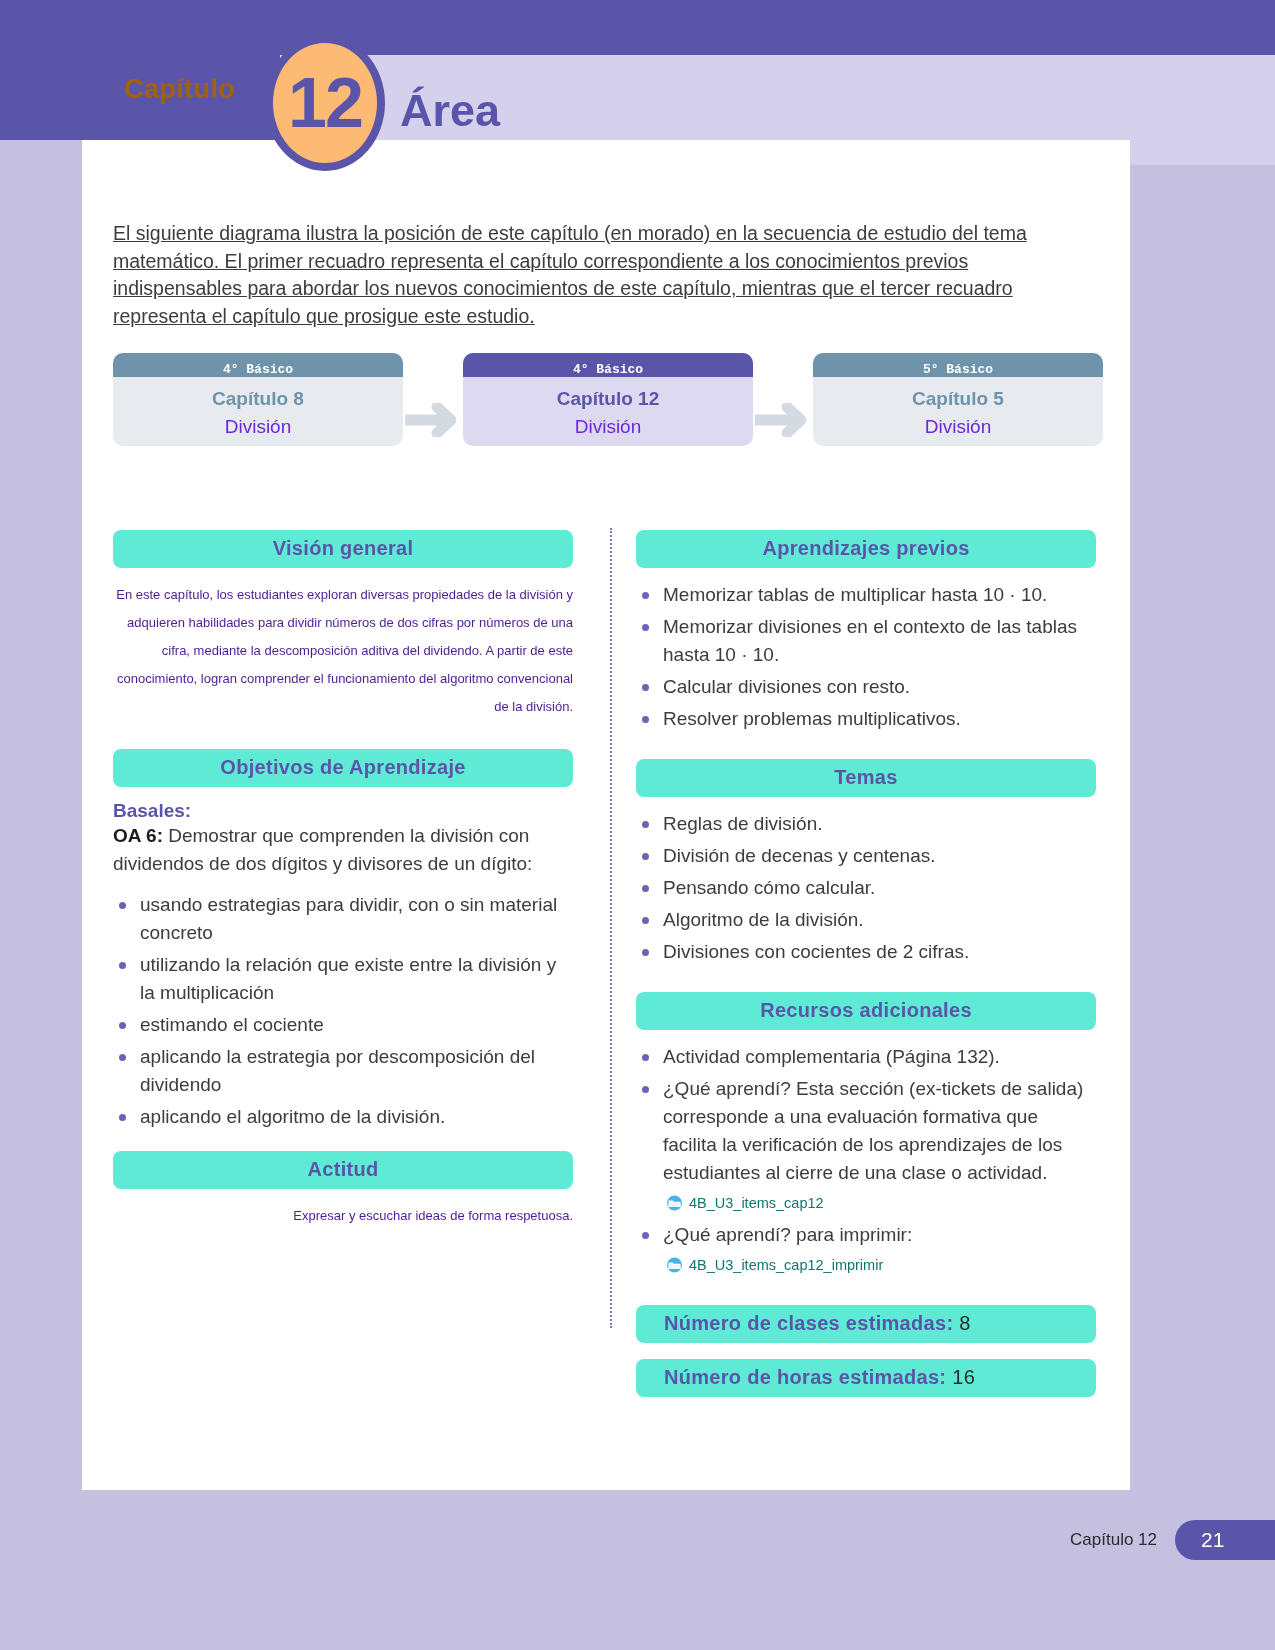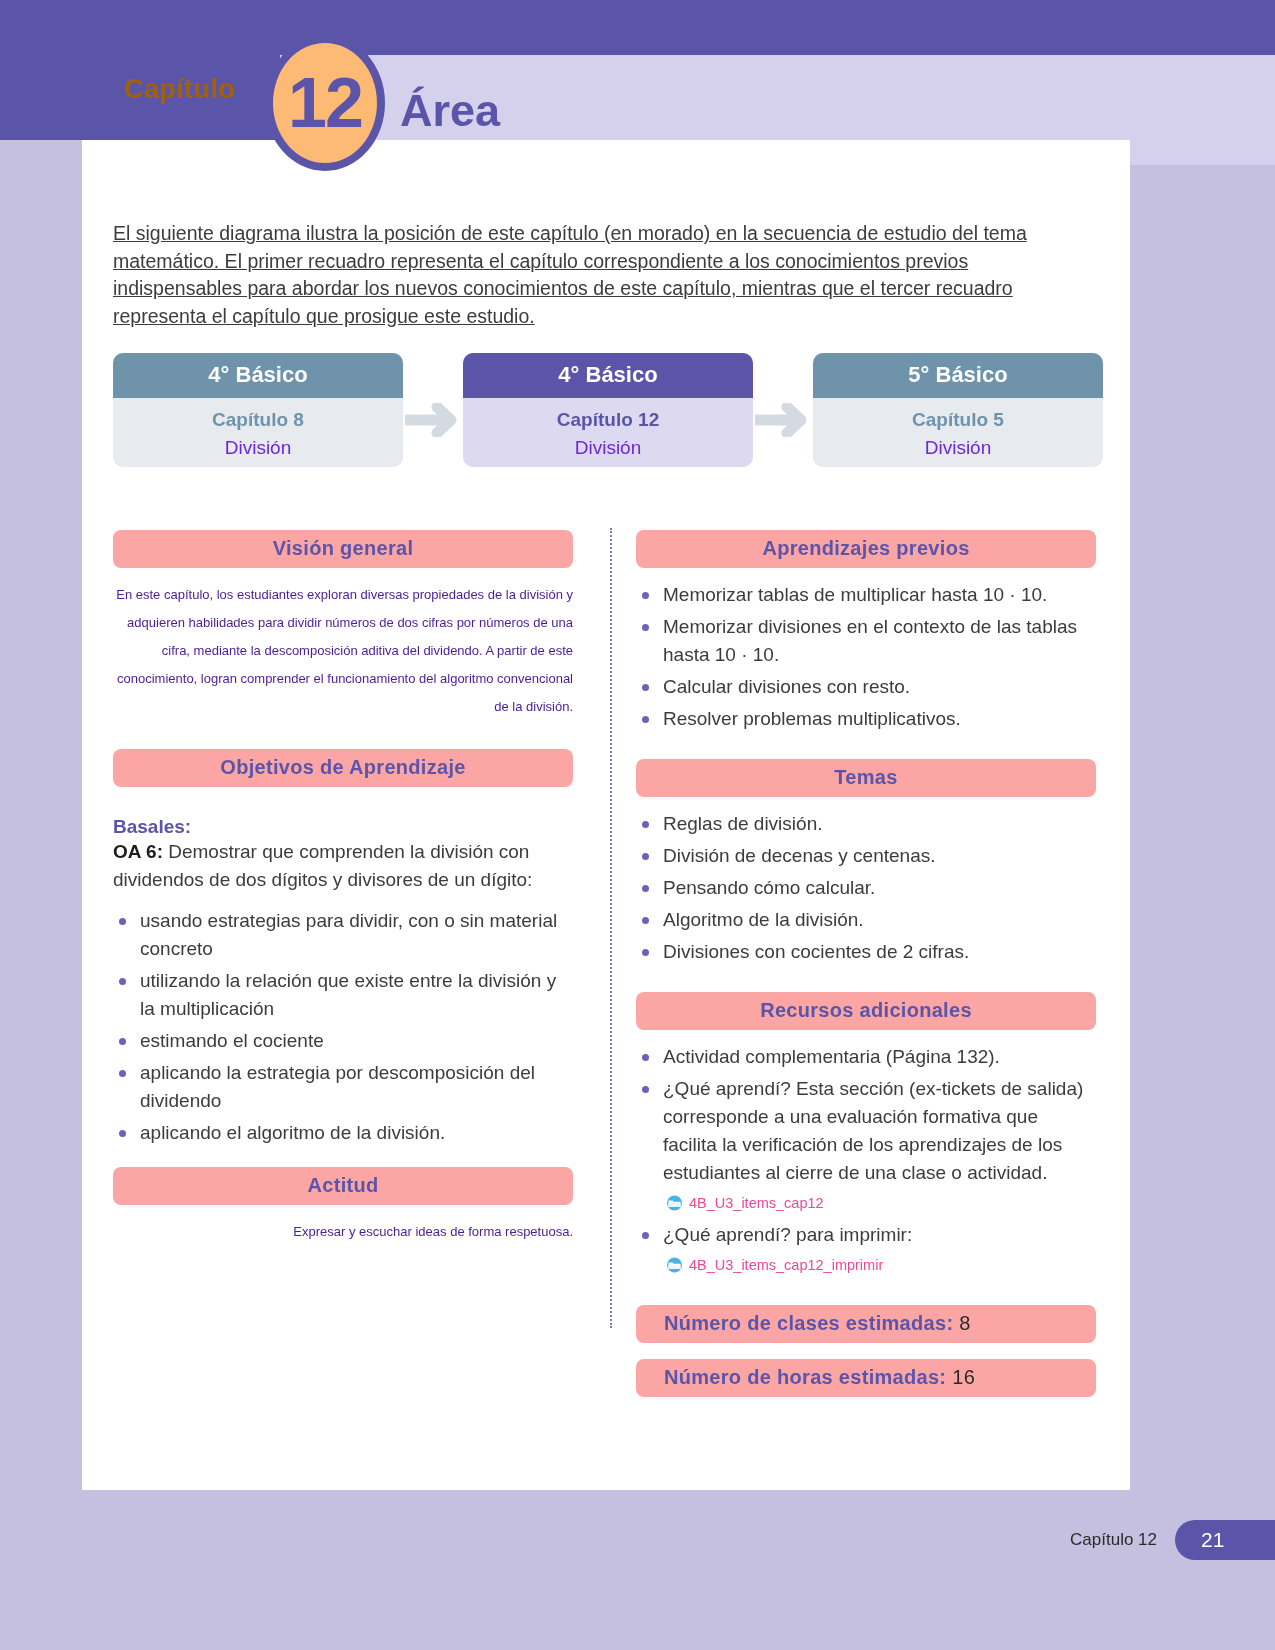--- a/index.html
+++ b/index.html
@@ -130,24 +130,25 @@
   .seq-box {
     width: 290px;
     border-radius: 10px;
     overflow: hidden;
     background: #e7eaee;
   }
   .seq-box.current { background: #ddd9f0; }
   .seq-head {
     background: #6e93ab;
     color: #ffffff;
-    font-size: 22px;
+    font-size: 13px;
     font-weight: bold;
     text-align: center;
-    padding: 9px 0 10px;
+    padding: 9px 0 0;
+    font-family: Liberation Mono, monospace;
   }
   .seq-box.current .seq-head { background: #5b55aa; }
   .seq-body {
     text-align: center;
     padding: 11px 0 8px;
   }
   .seq-chapter {
     font-size: 19px;
     font-weight: bold;
     color: #6e93ab;
@@ -180,21 +181,21 @@
   }
   .col-divider {
     position: absolute;
     left: 610px; top: 528px;
     width: 0;
     height: 800px;
     border-left: 2px dotted #7f79bb;
   }
 
   .sec-head {
-    background: #fca5a5;
+    background: #5eead4;
     border-radius: 8px;
     text-align: center;
     font-size: 20px;
     font-weight: bold;
     color: #5b55aa;
     padding: 7px 0 8px;
     letter-spacing: 0.3px;
   }
   .sec-head.left-align {
     text-align: left;
@@ -233,21 +234,21 @@
     left: 6px; top: 11px;
     width: 7px; height: 7px;
     border-radius: 50%;
     background: #6a64b5;
   }
 
   .oa-label {
     font-size: 19px;
     font-weight: bold;
     color: #5b55aa;
-    margin-top: 29px;
+    margin-top: 13px;
   }
   .oa-text {
     font-size: 19px;
     line-height: 28px;
     color: #3c3c3c;
   }
   .oa-text b { color: #1d1d1d; }
 
   .gap { height: 22px; }
   .gap-sm { height: 16px; }
@@ -255,21 +256,21 @@
 
   .file-line {
     display: flex;
     align-items: center;
     gap: 5px;
     margin-top: 2px;
     margin-left: 2px;
   }
   .file-line .fname {
     font-size: 14.5px;
-    color: #ec4899;
+    color: #0f766e;
   }
   .folder-icon { display: block; }
 
   
   .footer {
     position: absolute;
     right: 0; bottom: 90px;
     display: flex;
     align-items: center;
   }

